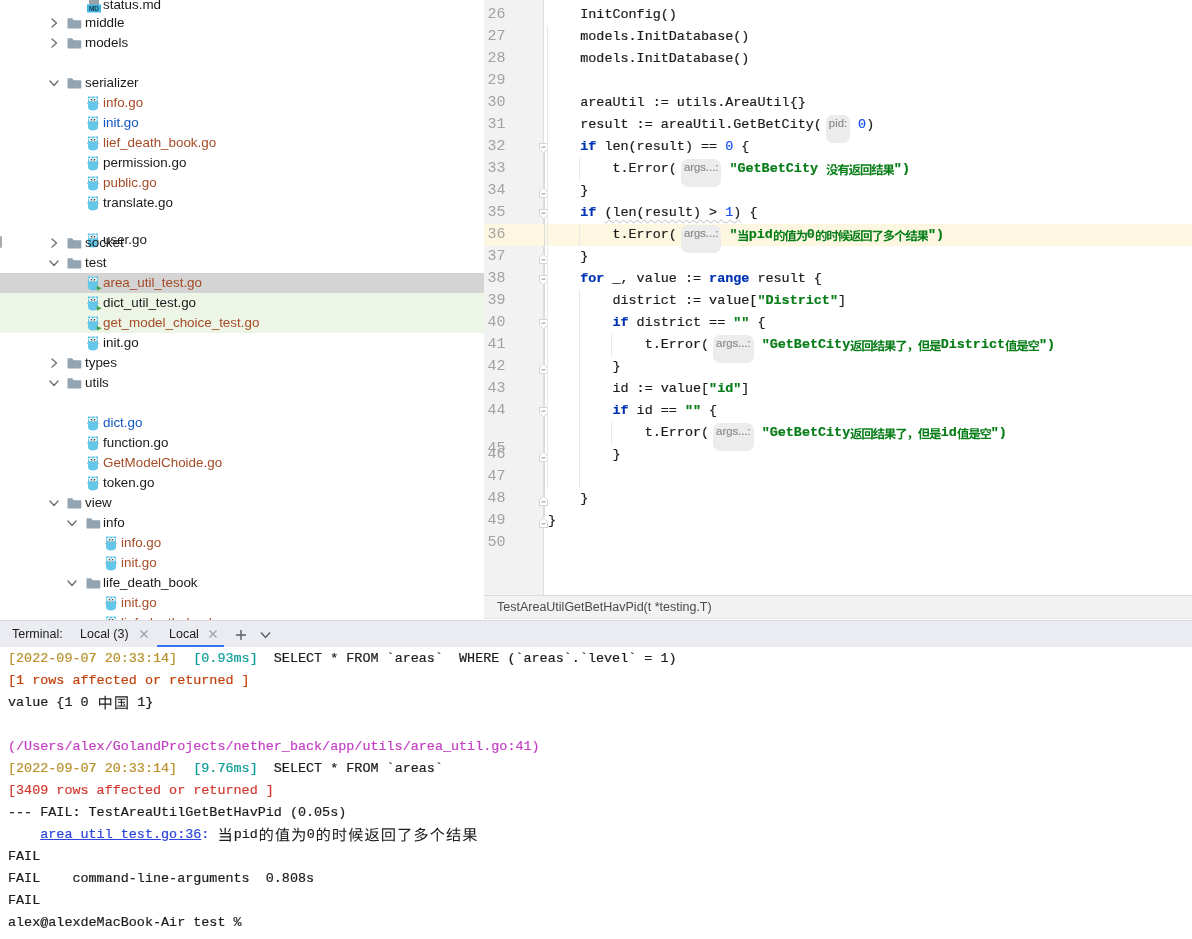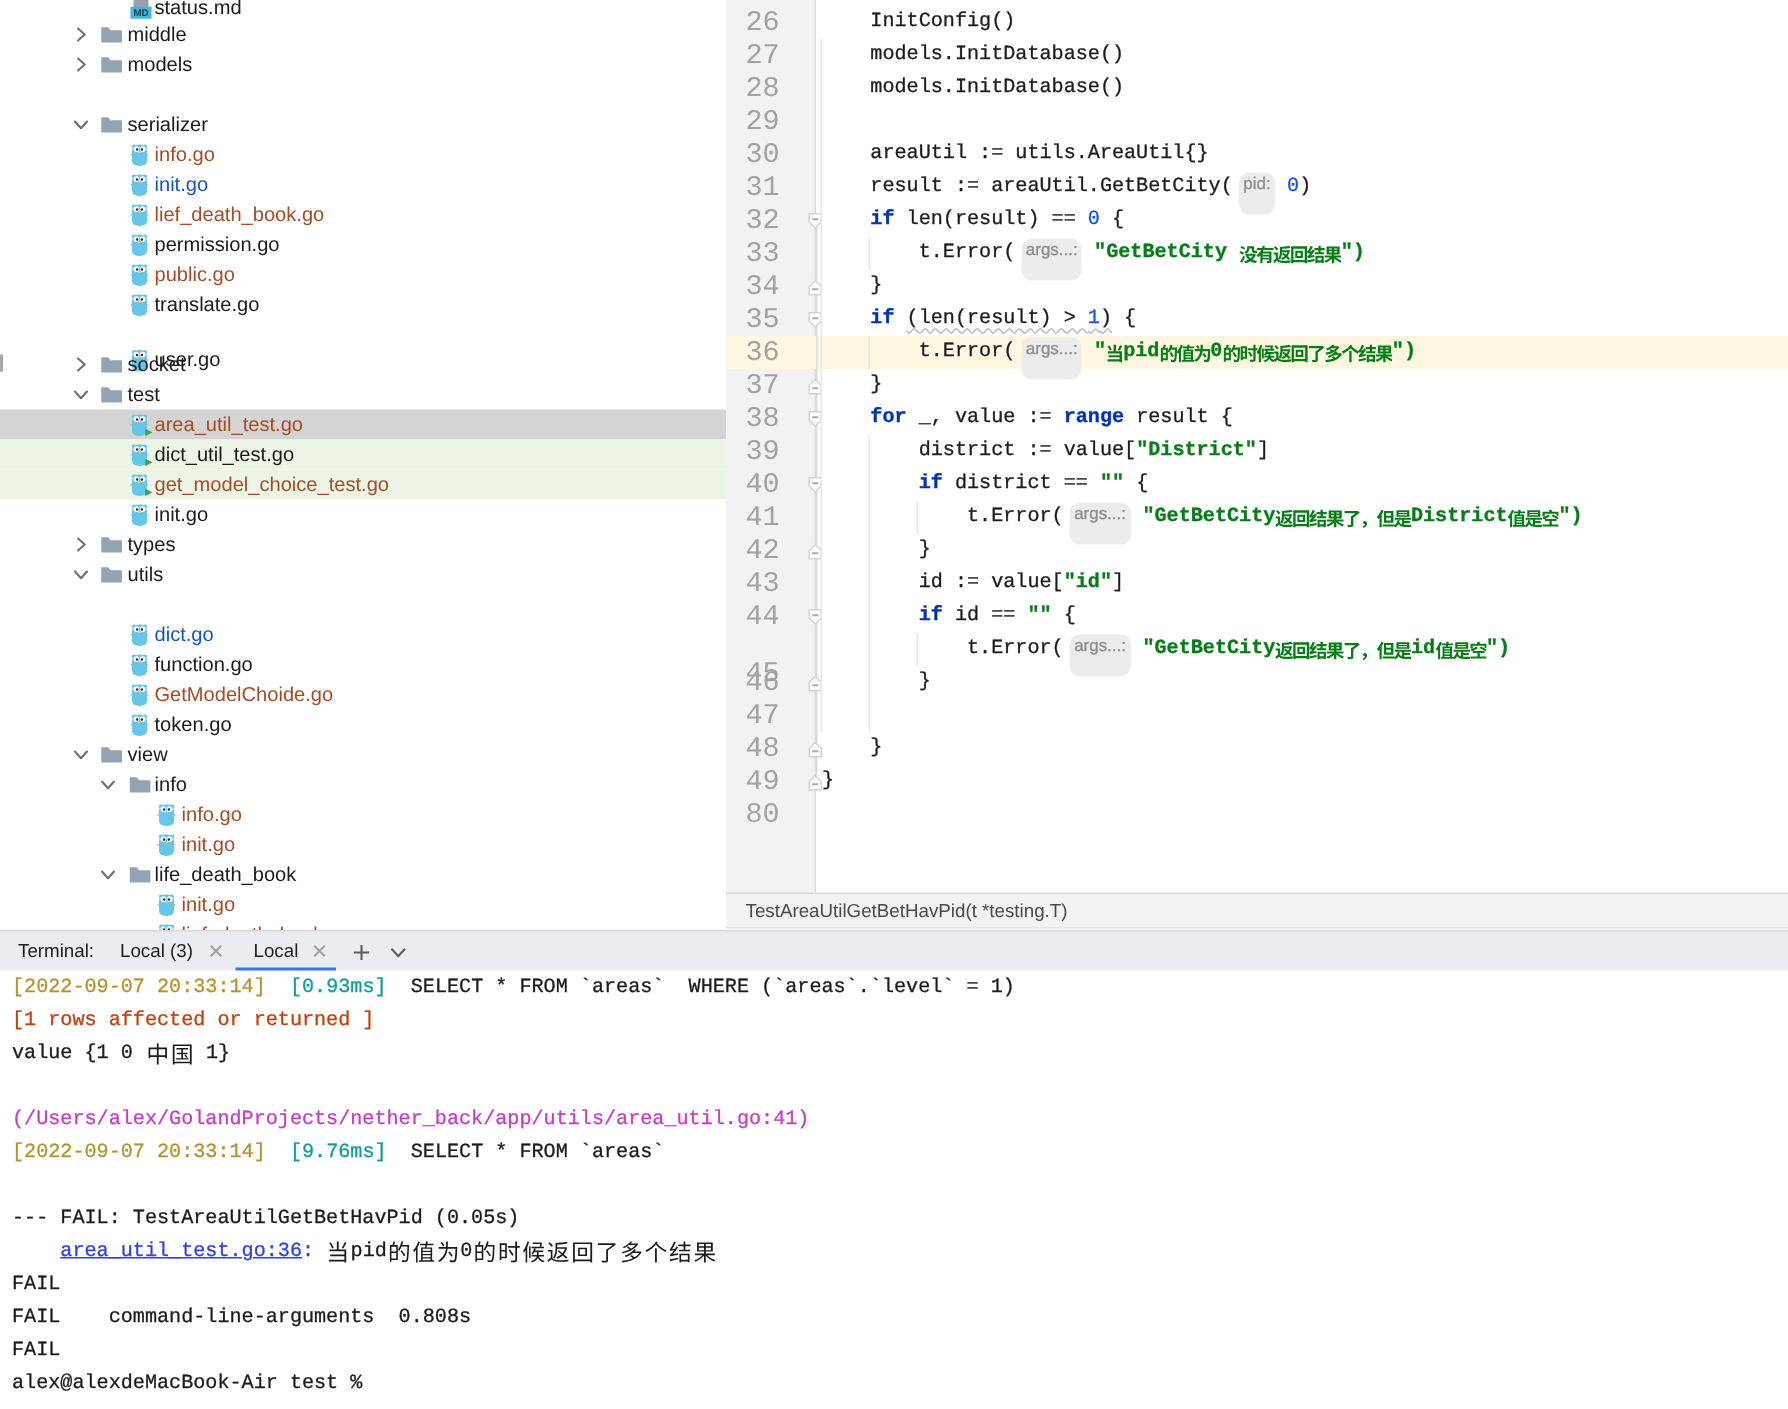--- a/index.html
+++ b/index.html
@@ -4,21 +4,21 @@
 html,body { width:1192px; height:939px; overflow:hidden; background:#fff;
   font-family:"Liberation Sans",sans-serif; }
 #tree { position:absolute; left:0; top:0; width:484px; height:620px; background:#fff; overflow:hidden; }
 .trow { position:absolute; left:0; width:484px; height:20px; }
 .ti { position:absolute; }
 .ti svg { display:block; }
 .tl { position:absolute; top:0; line-height:20px; font-size:13.4px; white-space:pre; }
 #editor { position:absolute; left:484px; top:0; width:708px; height:595px; background:#fff; overflow:hidden; }
 #gutter { position:absolute; left:0; top:0; width:60px; height:595px; background:#F2F2F2; border-right:1px solid #DCDCDC; }
 .gnum { position:absolute; right:655px; width:40px; text-align:right; line-height:22px;
-  font-family:"Liberation Mono",monospace; font-size:19px; color:#A2A2A2;margin-left:13px; }
+  font-family:"Liberation Mono",monospace; font-size:15px; color:#A2A2A2; }
 .gnum { left:0; width:21.5px; right:auto; }
 .cl { position:absolute; left:64px; line-height:22px; -webkit-text-stroke:0.2px currentColor; font-family:"Liberation Mono",monospace;
   font-size:13.43px; color:#1c1c1c; white-space:pre; }
 .kw { color:#0033B3; font-weight:bold; }
 .num { color:#1750EB; }
 .str { color:#067D17; font-weight:bold; }
 .chip { display:inline-block; background:#ECECEC; color:#8C8C8C; border-radius:7px;
   font-family:"Liberation Sans",sans-serif; font-size:11.3px; line-height:16px; height:28px;
   padding:0 3px; margin:0 8px 0 4px; vertical-align:1px; font-weight:normal; }
 .ig { position:absolute; width:1px; background:#E8E8E8; }
@@ -561,21 +561,21 @@
     <div class="gnum" style="top:312px;">40</div>
     <div class="gnum" style="top:334px;">41</div>
     <div class="gnum" style="top:356px;">42</div>
     <div class="gnum" style="top:378px;">43</div>
     <div class="gnum" style="top:400px;">44</div>
     <div class="gnum" style="top:438px;">45</div>
     <div class="gnum" style="top:444px;">46</div>
     <div class="gnum" style="top:466px;">47</div>
     <div class="gnum" style="top:488px;">48</div>
     <div class="gnum" style="top:510px;">49</div>
-    <div class="gnum" style="top:532px;">80</div>
+    <div class="gnum" style="top:532px;">50</div>
     <div style="position:absolute;left:59.5px;top:151px;width:1px;height:366px;background:#D9DBDE"></div>
     <div style="position:absolute;left:54px;top:140px"><svg width="11" height="12" viewBox="0 0 11 12">
         <path d="M1.5 1.5 h8 v5.5 l-4 4 l-4 -4 z" fill="#fff" stroke="#D3D3D3"></path>
         <path d="M3.5 5.2 h4" stroke="#ABABAB" stroke-width="1.3"></path>
       </svg></div>
     <div style="position:absolute;left:54px;top:206px"><svg width="11" height="12" viewBox="0 0 11 12">
         <path d="M1.5 1.5 h8 v5.5 l-4 4 l-4 -4 z" fill="#fff" stroke="#D3D3D3"></path>
         <path d="M3.5 5.2 h4" stroke="#ABABAB" stroke-width="1.3"></path>
       </svg></div>
     <div style="position:absolute;left:54px;top:272px"><svg width="11" height="12" viewBox="0 0 11 12">
@@ -720,20 +720,21 @@
 <div id="term">
     <pre class="tl2" style="top:1px"><span style="color:#B8912C">[2022-09-07 20:33:14]</span>  <span style="color:#0D9E98">[0.93ms]</span>  SELECT * FROM `areas`  WHERE (`areas`.`level` = 1)</pre>
     <pre class="tl2" style="top:23px"><span style="color:#c2410c">[1 rows affected or returned ]</span></pre>
     <pre class="tl2" style="top:45px">value {1 0 <svg class="ck" width="32.60" height="22" viewBox="0 0 32.60 22">
         <use href="#r4e2d" fill="#1c1c1c" transform="translate(0.60,16.4) scale(0.01520,-0.01520)"></use>
         <use href="#r56fd" fill="#1c1c1c" transform="translate(16.90,16.4) scale(0.01520,-0.01520)"></use>
       </svg> 1}</pre>
     <pre class="tl2" style="top:67px"></pre>
     <pre class="tl2" style="top:89px"><span style="color:#C33FC3">(/Users/alex/GolandProjects/nether_back/app/utils/area_util.go:41)</span></pre>
     <pre class="tl2" style="top:111px"><span style="color:#B8912C">[2022-09-07 20:33:14]</span>  <span style="color:#0D9E98">[9.76ms]</span>  SELECT * FROM `areas`</pre>
+    <pre class="tl2" style="top:133px"><span style="color:#D33A31">[3409 rows affected or returned ]</span></pre>
     <pre class="tl2" style="top:155px">--- FAIL: TestAreaUtilGetBetHavPid (0.05s)</pre>
     <pre class="tl2" style="top:177px">    <span style="color:#2D45DC;text-decoration:underline">area_util_test.go:36</span><span style="color:#2D45DC">:</span> <svg class="ck" width="16.30" height="22" viewBox="0 0 16.30 22">
         <use href="#r5f53" fill="#1c1c1c" transform="translate(0.60,16.4) scale(0.01520,-0.01520)"></use>
       </svg>pid<svg class="ck" width="48.90" height="22" viewBox="0 0 48.90 22">
         <use href="#r7684" fill="#1c1c1c" transform="translate(0.60,16.4) scale(0.01520,-0.01520)"></use>
         <use href="#r503c" fill="#1c1c1c" transform="translate(16.90,16.4) scale(0.01520,-0.01520)"></use>
         <use href="#r4e3a" fill="#1c1c1c" transform="translate(33.20,16.4) scale(0.01520,-0.01520)"></use>
       </svg>0<svg class="ck" width="163.00" height="22" viewBox="0 0 163.00 22">
         <use href="#r7684" fill="#1c1c1c" transform="translate(0.60,16.4) scale(0.01520,-0.01520)"></use>
         <use href="#r65f6" fill="#1c1c1c" transform="translate(16.90,16.4) scale(0.01520,-0.01520)"></use>

